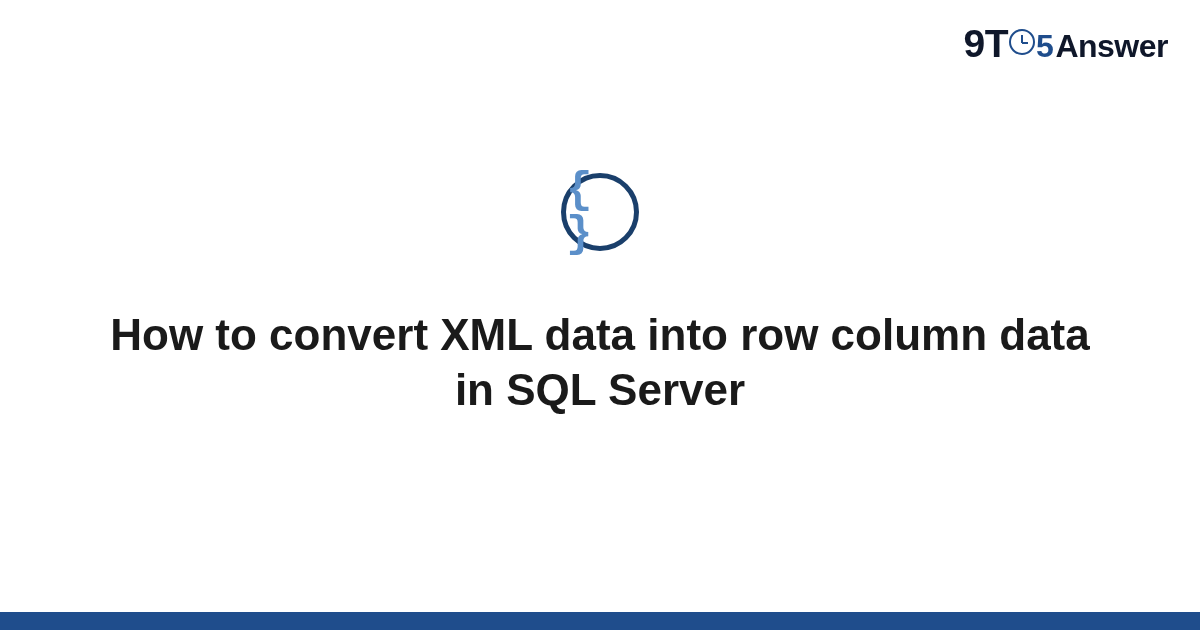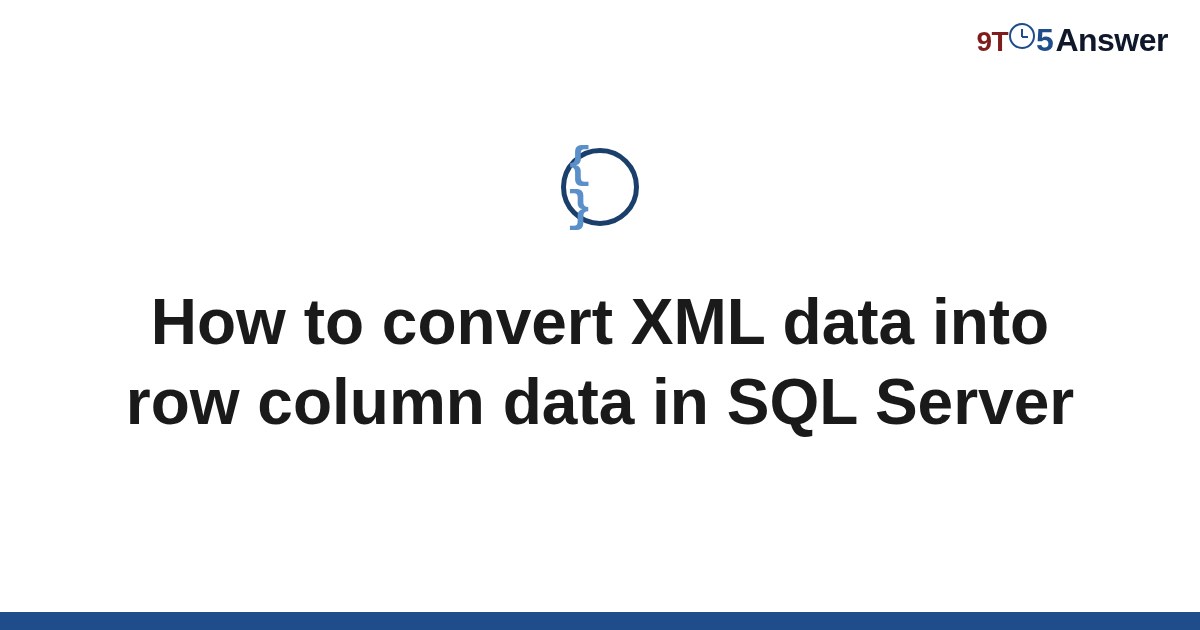--- a/index.html
+++ b/index.html
@@ -17,22 +17,22 @@
     }
     .logo-container {
       position: absolute;
       top: 22px;
       right: 32px;
       display: flex;
       align-items: baseline;
       font-weight: 600;
     }
     .logo-9t {
-      color: #7f1d1d;
-      font-size: 28px;
+      color: #0f172a;
+      font-size: 39px;
       letter-spacing: -0.5px;
     }
     .logo-clock {
       display: inline-flex;
       align-items: center;
       justify-content: center;
       width: 26px;
       height: 26px;
       border: 2.5px solid #1f4d8c;
       border-radius: 50%;
@@ -94,21 +94,21 @@
     .braces {
       color: #5b8fc9;
       font-size: 44px;
       font-weight: 700;
       font-family: 'Courier New', monospace;
       letter-spacing: -2px;
       line-height: 1;
     }
     .title {
       color: #1a1a1a;
-      font-size: 64px;
+      font-size: 44px;
       font-weight: 700;
       text-align: center;
       line-height: 1.25;
       max-width: 1000px;
     }
     .bottom-bar {
       position: absolute;
       bottom: 0;
       left: 0;
       width: 100%;

